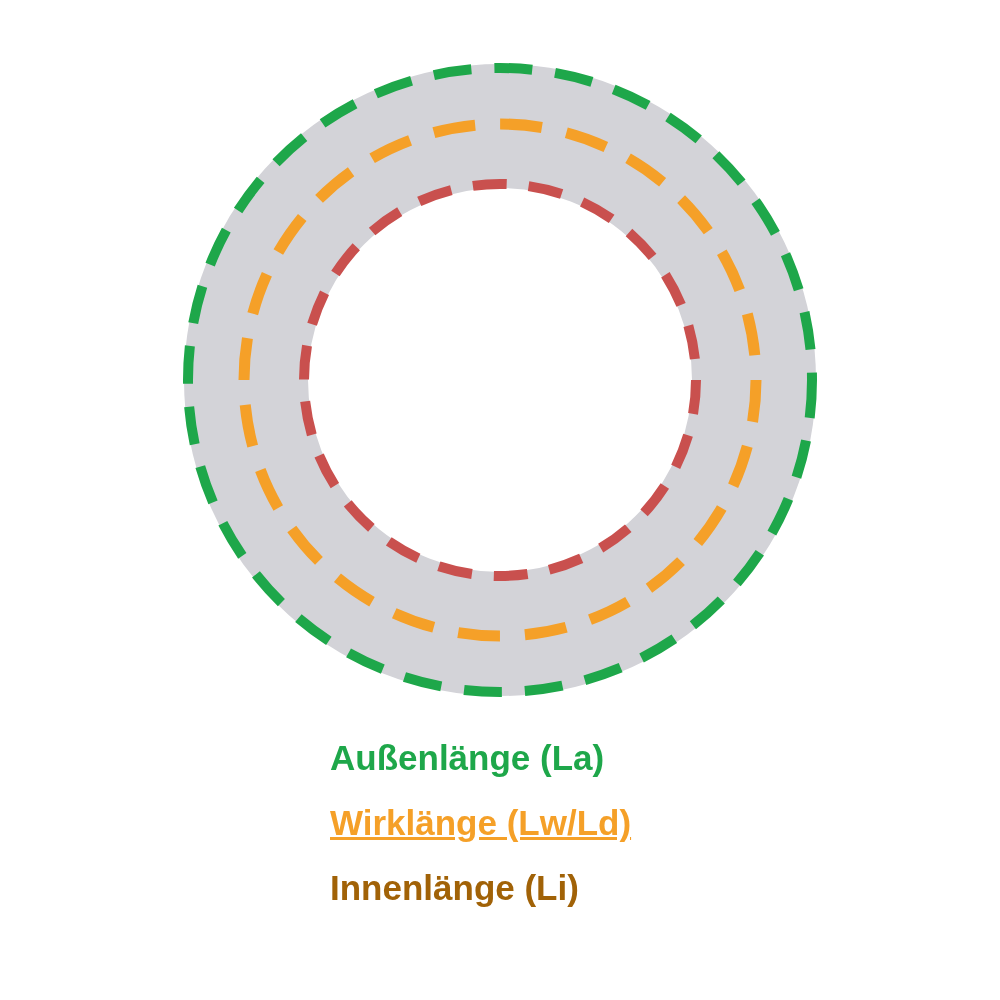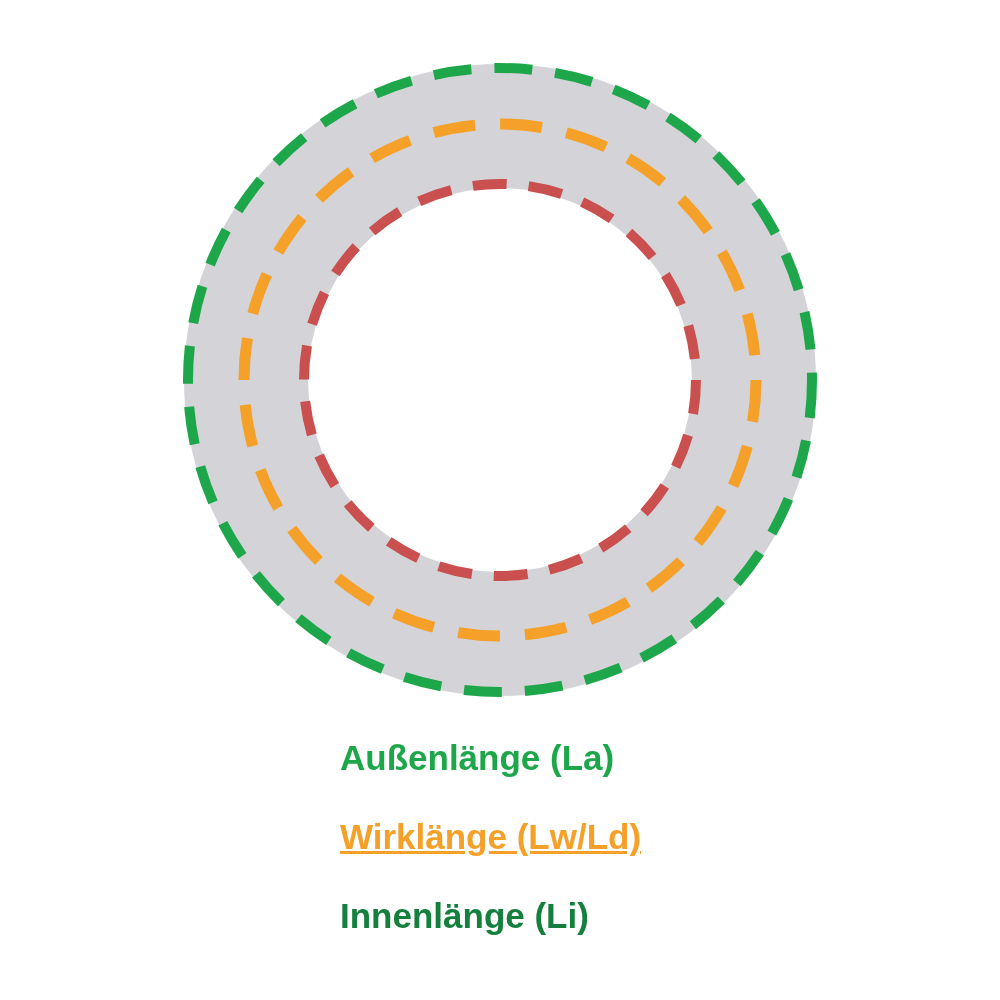--- a/index.html
+++ b/index.html
@@ -21,22 +21,21 @@
     top: 0;
     width: 1000px;
     height: 1000px;
   }
   .legend {
     position: absolute;
     left: 330px;
     top: 740px;
     display: flex;
     flex-direction: column;
-    gap: 44px;
-    margin-left: 10px;
+    gap: 30px;
   }
   .legend-item {
     font-size: 35px;
     font-weight: 700;
     line-height: 1;
     white-space: nowrap;
   }
 </style>
 </head>
 <body>
@@ -50,16 +49,16 @@
     <circle cx="500" cy="380" r="312" fill="none" stroke-width="10" stroke-dasharray="38 23" stroke-linecap="butt" stroke="#1ea74a"></circle>
 
     <circle cx="500" cy="380" r="256" fill="none" stroke-width="11" stroke-dasharray="42 25" stroke-linecap="butt" stroke="#f5a028"></circle>
 
     <circle cx="500" cy="380" r="196" fill="none" stroke-width="10" stroke-dasharray="34 22" stroke-linecap="butt" stroke="#c9504e"></circle>
   </svg>
 
   <div class="legend">
     <div class="legend-item" style="color: rgb(30, 167, 74);">Außenlänge (La)</div>
     <div class="legend-item" style="color: rgb(245, 160, 40); text-decoration: underline;">Wirklänge (Lw/Ld)</div>
-    <div class="legend-item" style="color: #15803d;">Innenlänge (Li)</div>
+    <div class="legend-item" style="color: #a16207;">Innenlänge (Li)</div>
   </div>
 
 </div>
 
 </body></html>

